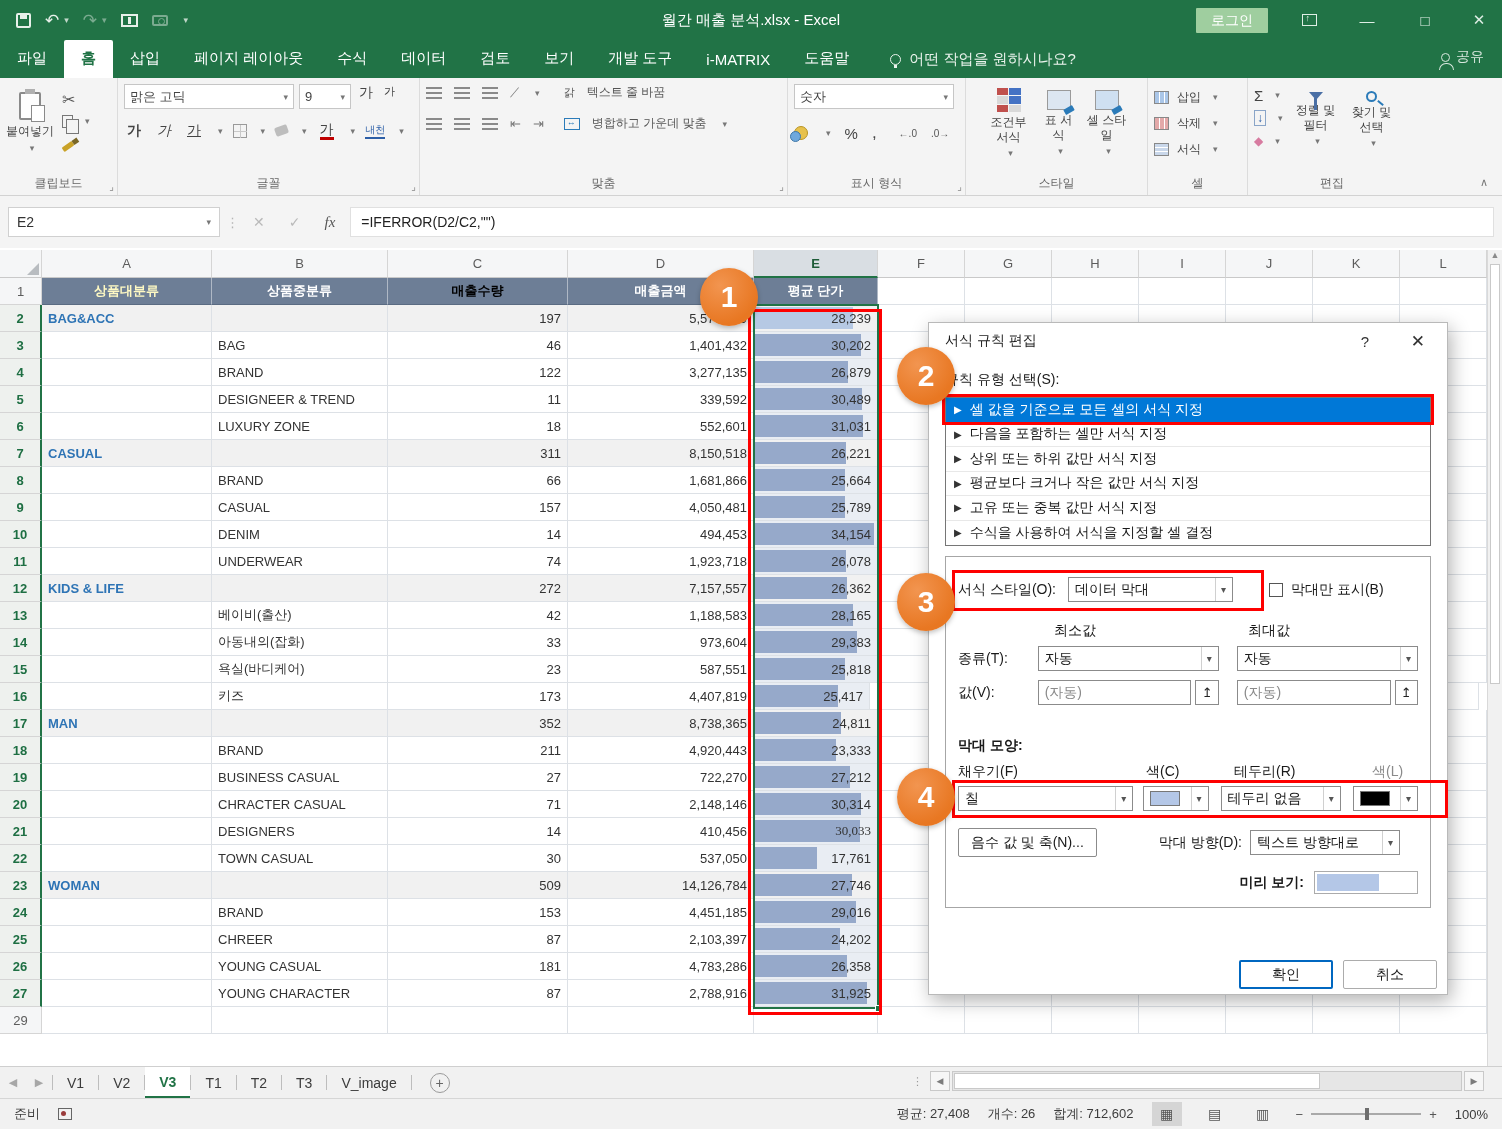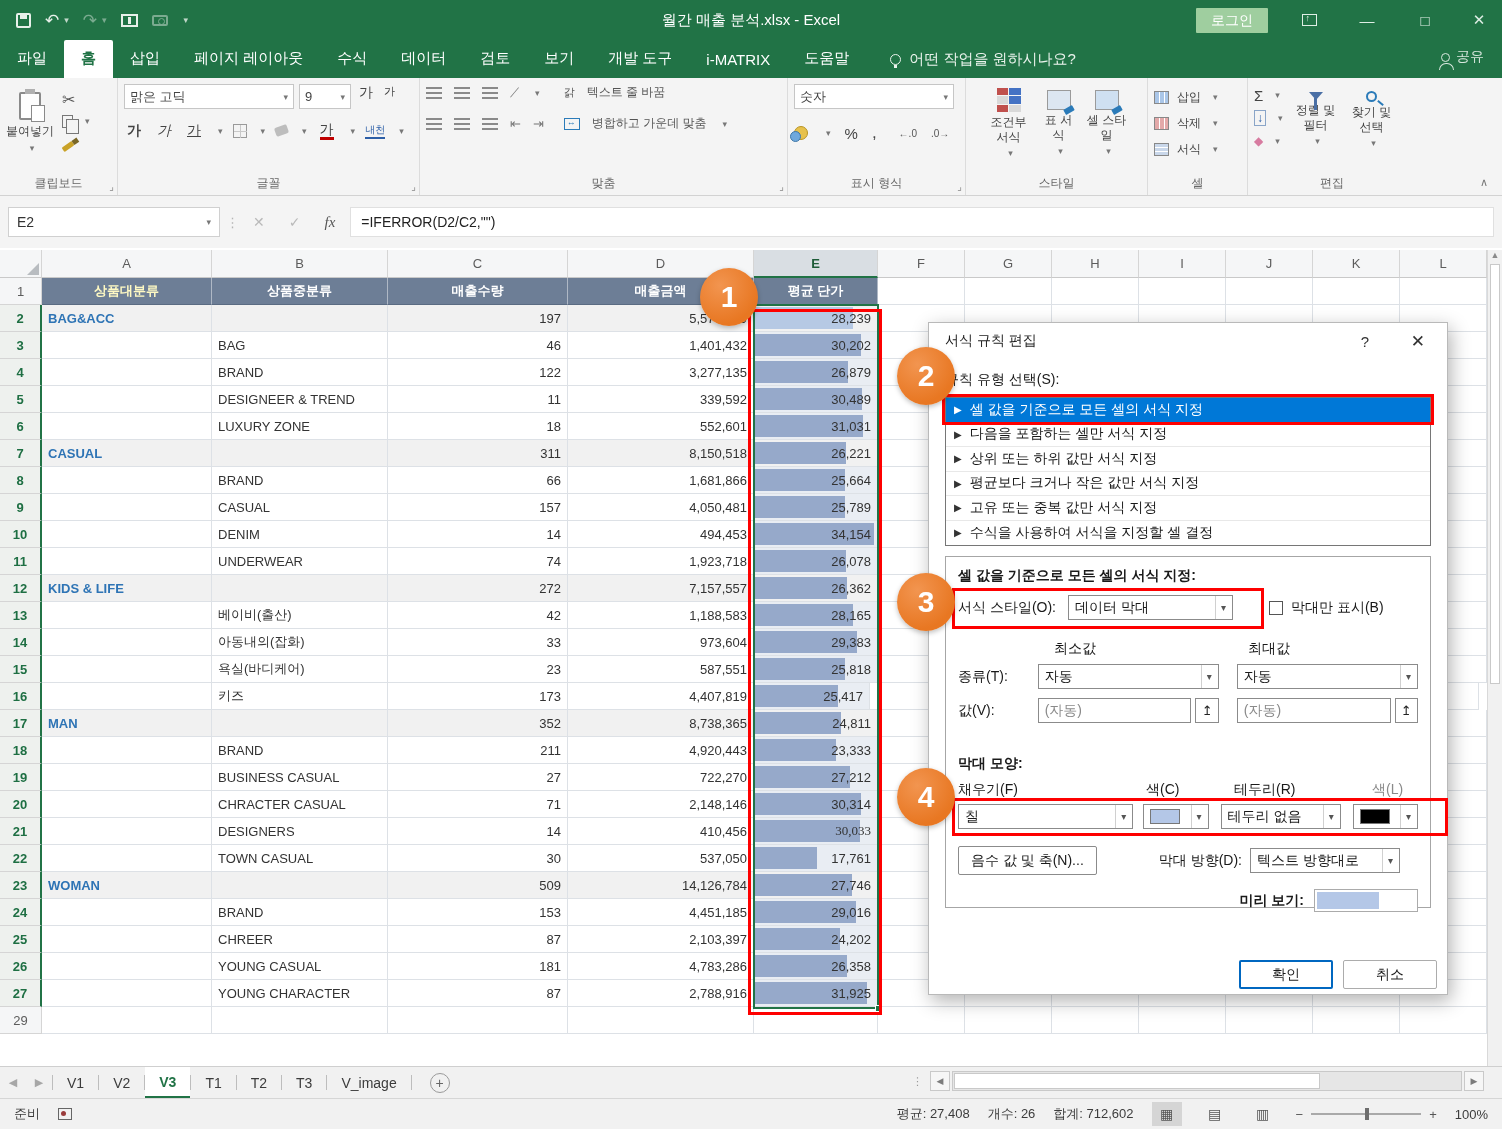--- a/index.html
+++ b/index.html
@@ -429,21 +429,21 @@
         <div class="ch" style="width: 87px; flex: 0 0 auto;">H</div>
         <div class="ch" style="width: 87px; flex: 0 0 auto;">I</div>
         <div class="ch" style="width: 87px; flex: 0 0 auto;">J</div>
         <div class="ch" style="width: 87px; flex: 0 0 auto;">K</div>
         <div class="ch" style="width: 87px; flex: 0 0 auto;">L</div>
       </div>
       <div class="gr">
         <div class="rh">1</div>
         <div class="cell" style="width: 170px; background: rgb(109, 126, 150); color: #fef9c3; font-weight: bold; justify-content: center; border-right: 1px solid rgba(255, 255, 255, 0.45); border-bottom: 1px solid rgb(90, 107, 130);">상품대분류</div>
         <div class="cell" style="width: 176px; background: rgb(109, 126, 150); color: rgb(255, 255, 255); font-weight: bold; justify-content: center; border-right: 1px solid rgba(255, 255, 255, 0.45); border-bottom: 1px solid rgb(90, 107, 130);">상품중분류</div>
-        <div class="cell" style="width: 180px; background: rgb(109, 126, 150); color: #ffffff; font-weight: bold; justify-content: center; border-right: 1px solid rgba(255, 255, 255, 0.45); border-bottom: 1px solid rgb(90, 107, 130);">매출수량</div>
+        <div class="cell" style="width: 180px; background: rgb(109, 126, 150); color: #000000; font-weight: bold; justify-content: center; border-right: 1px solid rgba(255, 255, 255, 0.45); border-bottom: 1px solid rgb(90, 107, 130);">매출수량</div>
         <div class="cell" style="width: 186px; background: rgb(109, 126, 150); color: rgb(255, 255, 255); font-weight: bold; justify-content: center; border-right: 1px solid rgba(255, 255, 255, 0.45); border-bottom: 1px solid rgb(90, 107, 130);">매출금액</div>
         <div class="cell" style="width: 124px; background: rgb(109, 126, 150); color: rgb(255, 255, 255); font-weight: bold; justify-content: center; border-right: 1px solid rgba(255, 255, 255, 0.45); border-bottom: 1px solid rgb(90, 107, 130);">평균 단가</div>
         <div class="cell" style="width: 87px;"></div>
         <div class="cell" style="width: 87px;"></div>
         <div class="cell" style="width: 87px;"></div>
         <div class="cell" style="width: 87px;"></div>
         <div class="cell" style="width: 87px;"></div>
         <div class="cell" style="width: 87px;"></div>
         <div class="cell" style="width: 87px;"></div>
       </div>
@@ -978,21 +978,20 @@
           <span class="tri">▶</span>
           <span>고유 또는 중복 값만 서식 지정</span>
         </div>
         <div class="rule-item">
           <span class="tri">▶</span>
           <span>수식을 사용하여 서식을 지정할 셀 결정</span>
         </div>
       </div>
 
     <div id="descbox">
-      <div class="bold">셀 값을 기준으로 모든 셀의 서식 지정:</div>
 
       <div class="drow" style="margin-top:10px; position:relative;">
         <div class="redline" style="left:-6px; top:-7px; width:312px; height:41px;"></div>
         <span>서식 스타일(O):</span>
         <div class="dd" style="width:165px; margin-left:12px">
           <span>데이터 막대</span>
           <span class="ar">▾</span>
         </div>
         <span class="chk" style="margin-left:36px"></span>
         <span style="margin-left:8px">막대만 표시(B)</span>

